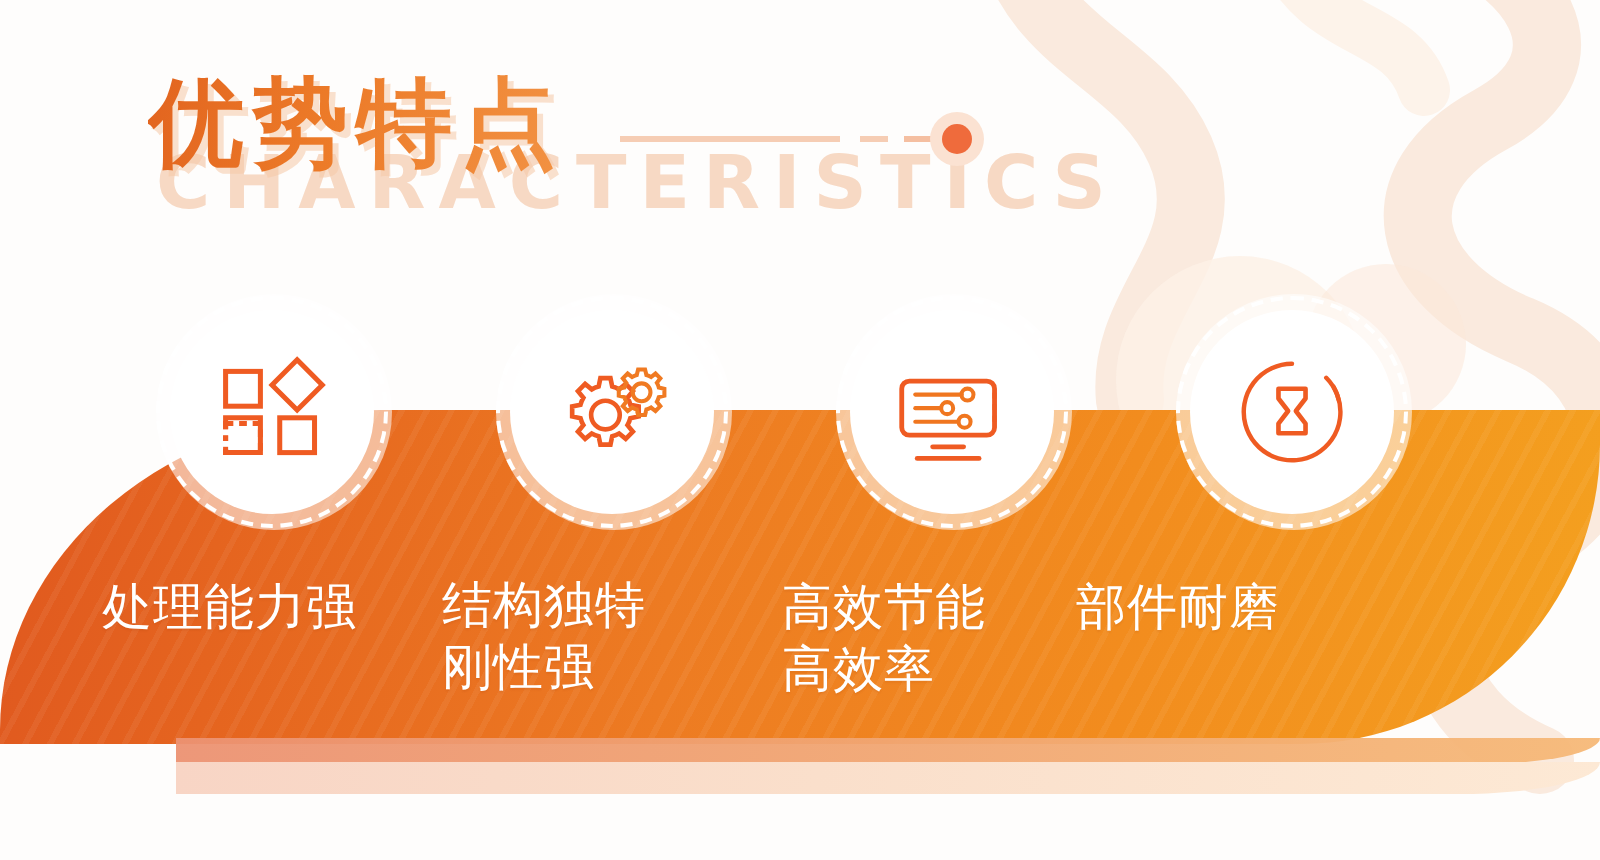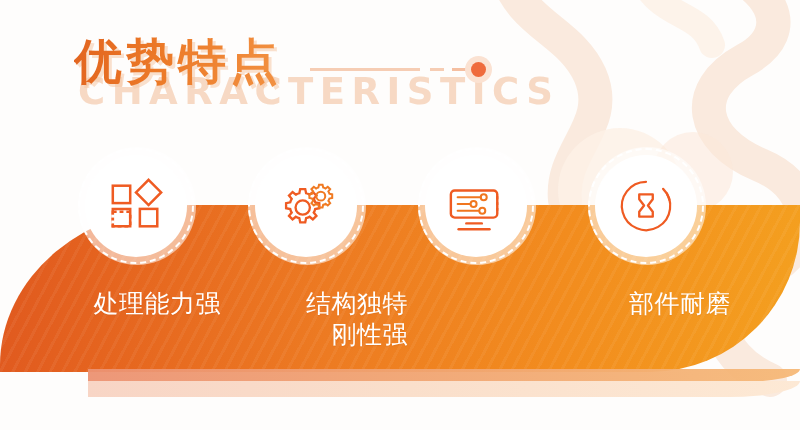--- a/index.html
+++ b/index.html
@@ -82,21 +82,21 @@
     border:2.5px dashed #ffffff;
   }
   .circle-halo {
     position:absolute; width:118px; height:118px; border-radius:50%;
     background:#fff; opacity:.55;
   }
   .icon-svg { width:58px; height:58px; display:block; }
 
   
   .label {
-    position:absolute; width:170px; text-align:right;
+    position:absolute; width:170px; text-align:left;
     color:#ffffff; font-size:25px; line-height:31px;
     font-family:"DejaVu Sans","Liberation Sans",sans-serif;
     letter-spacing:.5px;
     text-shadow:0 1px 1px rgba(160,60,10,.12);
   }
   .label span { display:block; white-space:nowrap; }
 </style>
 </head>
 <body>
 
@@ -204,21 +204,25 @@
       </g>
       <g fill="none" stroke="#ef5b22" stroke-width="2.4" stroke-linejoin="round">
         <path d="M23 18 h14 v5 l-5 6.5 l5 6.5 v5 h-14 v-5 l5-6.5 l-5-6.5 z"></path>
       </g>
     </svg>
   </div>
 
   <div class="label" style="left:51px; top:288px;">
     <span>处理能力强</span>
   </div>
-  <div class="label" style="left:238px; top:288px;font-family:Liberation Serif, serif;">
+  <div class="label" style="left:221px; top:288px;font-family:Liberation Serif, serif;">
     <span>结构独特</span>
     <span>刚性强</span>
   </div>
-  <div class="label" style="left:561px; top:288px;">
+  <div class="label" style="left:391px; top:288px;">
+    <span>高效节能</span>
+    <span>高效率</span>
+  </div>
+  <div class="label" style="left:538px; top:288px;">
     <span>部件耐磨</span>
   </div>
 
 </div>
 
 </body></html>

